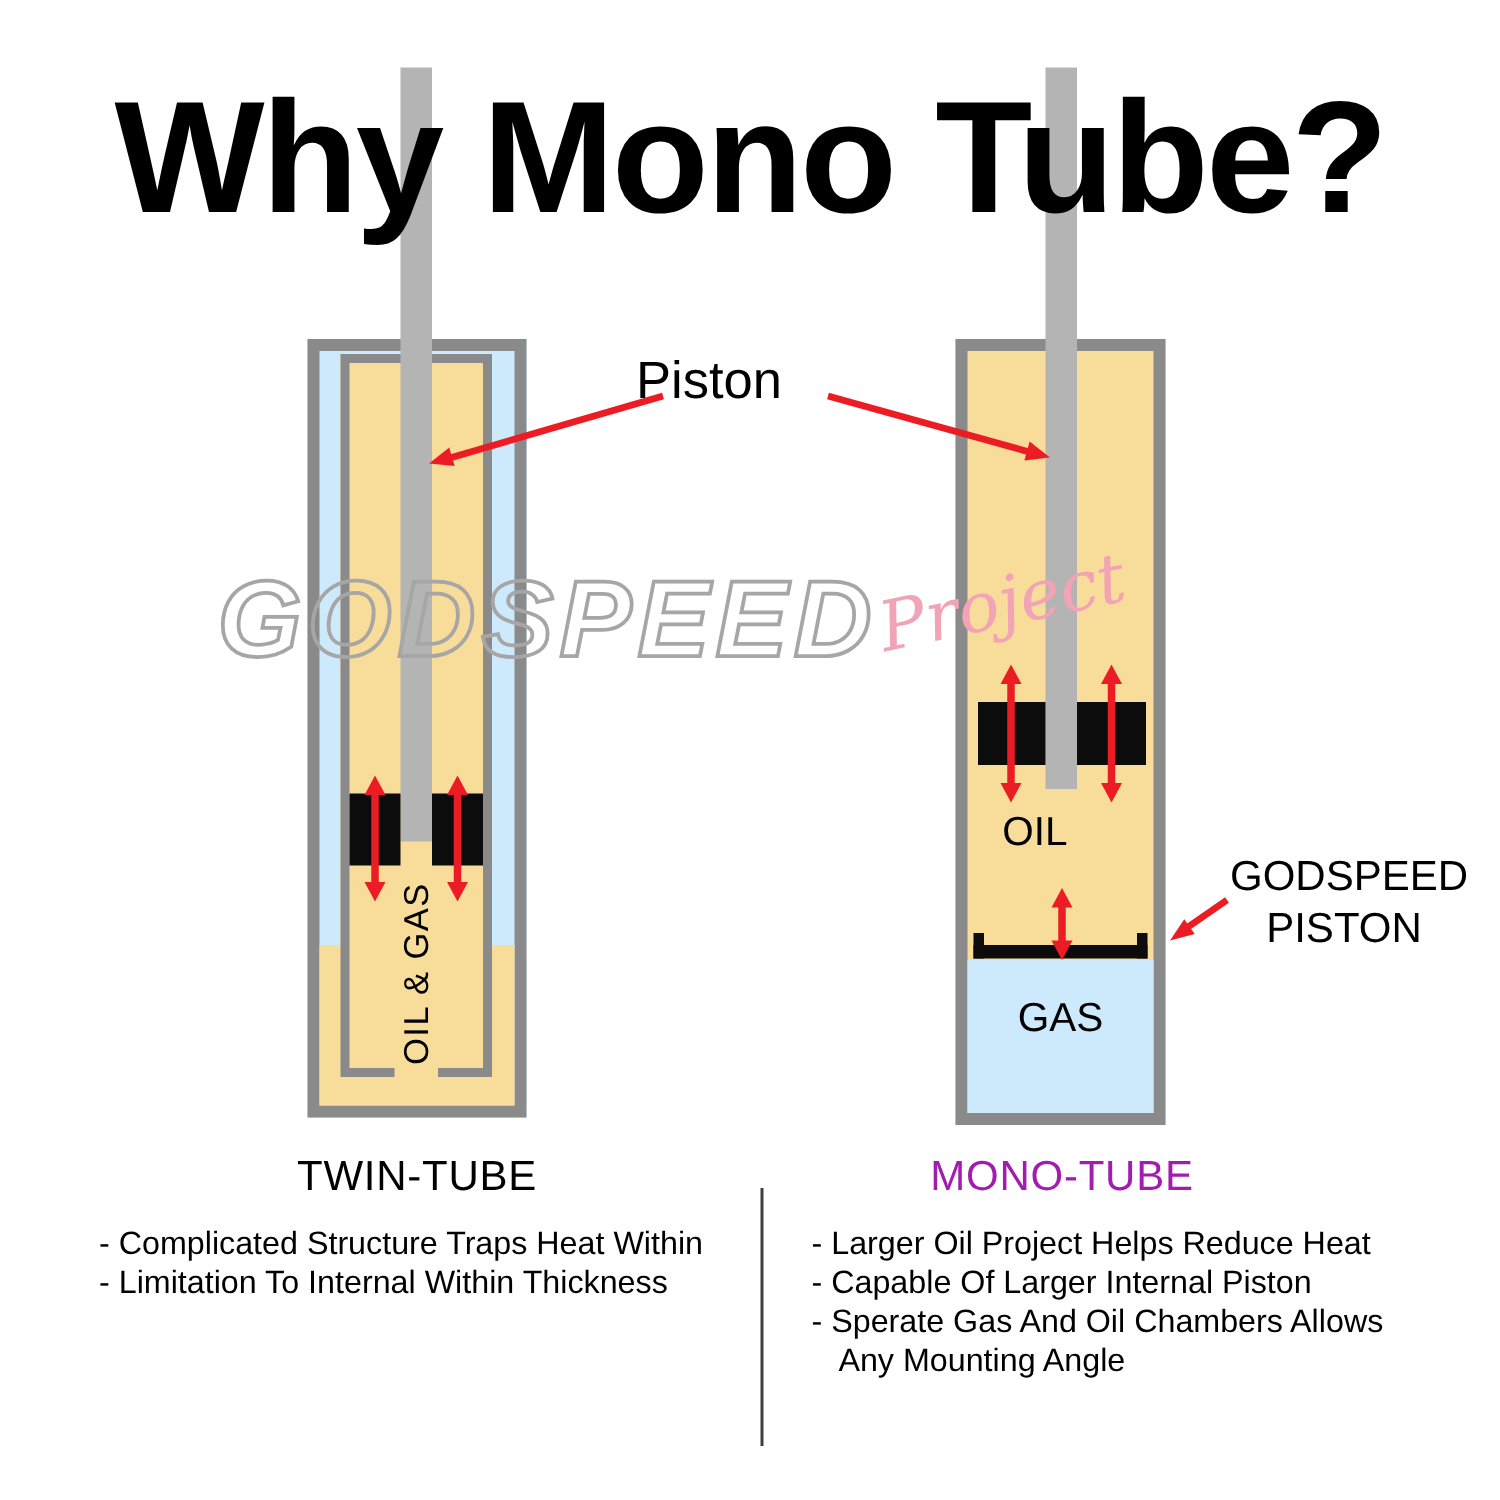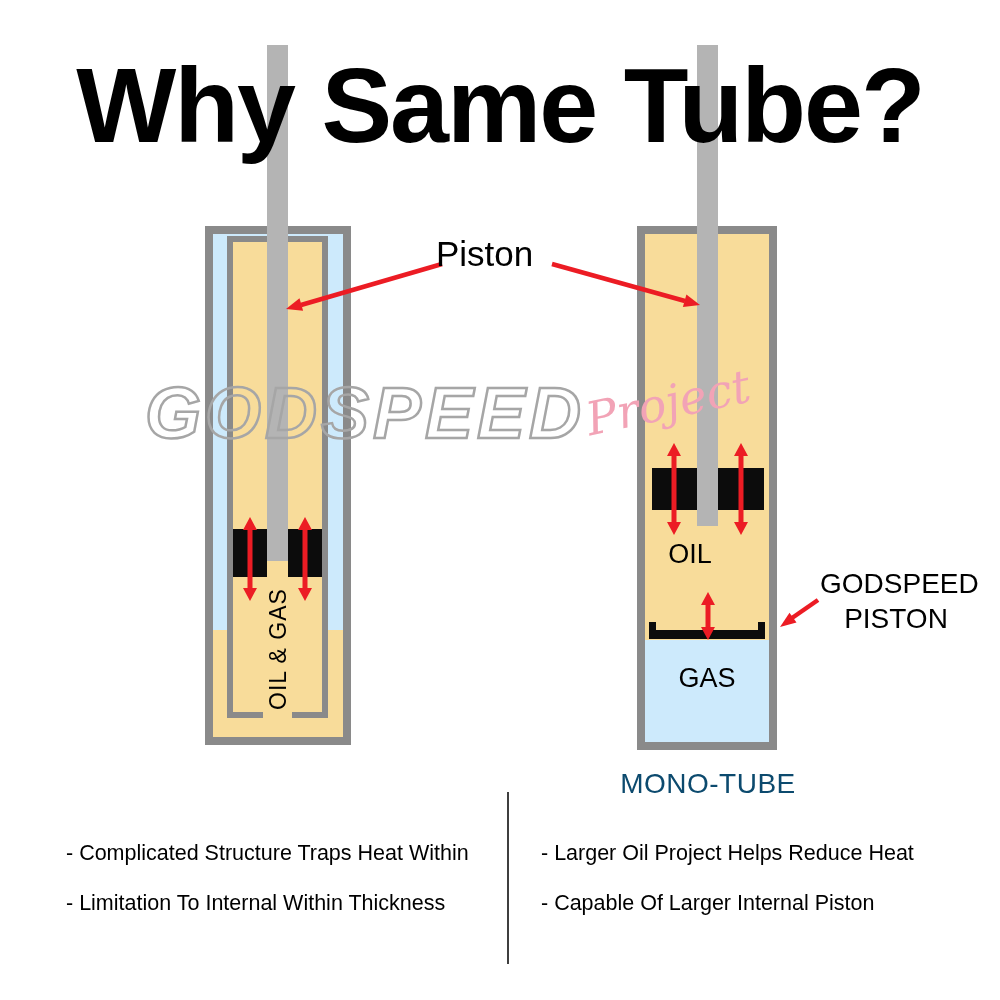--- a/index.html
+++ b/index.html
@@ -30,50 +30,50 @@
   .mono-float{left:649px;top:630px;width:116px;height:9px;background:#0c0c0c;z-index:3;}
   .mono-float-nub-l{left:649px;top:622px;width:7px;height:17px;background:#0c0c0c;z-index:3;}
   .mono-float-nub-r{left:758px;top:622px;width:7px;height:17px;background:#0c0c0c;z-index:3;}
   .mono-rod{left:697px;top:45px;width:21px;height:481px;background:#b4b4b4;z-index:2;}
   .mono-piston-left{left:652px;top:468px;width:45px;height:42px;background:#0c0c0c;z-index:3;}
   .mono-piston-right{left:718px;top:468px;width:46px;height:42px;background:#0c0c0c;z-index:3;}
   .oil-label{left:640px;top:539px;width:100px;text-align:center;font-size:27px;z-index:3;}
   .gas-label{left:657px;top:663px;width:100px;text-align:center;font-size:27px;z-index:3;}
 
   
-  .piston-label{left:436px;top:234px;font-size:35px;z-index:6;}
+  .piston-label{left:424px;top:234px;font-size:35px;z-index:6;}
   .floating-label{left:820px;top:566px;width:152px;text-align:center;font-size:28px;line-height:1.25;z-index:6;}
 
   
   .watermark{left:145px;top:372px;z-index:4;white-space:nowrap;pointer-events:none;}
   .wm-main{font-style:italic;font-weight:bold;font-size:72px;letter-spacing:4px;
            color:transparent;-webkit-text-stroke:2.5px #a6a6a6;}
   .wm-sub{display:inline-block;font-family:"DejaVu Serif",serif;font-style:italic;font-size:46px;
           color:#f2a3b6;transform:rotate(-12deg) translateY(-20px);margin-left:4px;}
 
   
   .overlay{position:absolute;left:0;top:0;z-index:5;pointer-events:none;}
 
   
   .caption{top:768px;font-size:28px;letter-spacing:0.5px;z-index:6;}
   .caption-twin{left:178px;width:200px;text-align:center;}
-  .caption-mono{left:608px;width:200px;text-align:center;color:#0c4a6e;}
+  .caption-mono{left:608px;width:200px;text-align:center;color:#a21caf;}
   .divider{left:507px;top:792px;width:2px;height:172px;background:#3f3f3f;z-index:6;}
   .points{position:absolute;top:816px;margin:0;padding:0;list-style:none;
           font-size:21.5px;line-height:26px;z-index:6;}
-  .points li{white-space:pre-wrap;margin-top:24px;}
+  .points li{white-space:pre-wrap;}
   .points-left{left:66px;width:442px;}
   .points-right{left:541px;width:445px;}
 </style>
 </head>
 <body>
 
 <div class="canvas">
 
-  <div class="abs title">Why Same Tube?</div>
+  <div class="abs title">Why Mono Tube?</div>
 
   <div>
     <div class="abs twin-outer"></div>
     <div class="abs twin-bottom-oil"></div>
     <div class="abs twin-inner"></div>
     <div class="abs twin-inner-gap"></div>
     <div class="abs twin-rod"></div>
     <div class="abs twin-piston-left"></div>
     <div class="abs twin-piston-right"></div>
     <div class="abs oilgas-label">OIL &amp; GAS</div>
@@ -137,26 +137,29 @@
 
     <g fill="#EC1C24" stroke="#EC1C24">
       <line x1="818" y1="600" x2="792" y2="618" stroke-width="4.5"></line>
       <polygon points="780,627 789.5,612.8 796.5,622.6" stroke="none"></polygon>
     </g>
   </svg>
 
   <div class="abs piston-label">Piston</div>
   <div class="abs floating-label">GODSPEED PISTON</div>
 
+  <div class="abs caption caption-twin">TWIN-TUBE</div>
   <div class="abs caption caption-mono">MONO-TUBE</div>
 
   <div class="abs divider"></div>
 
   <ul class="points points-left">
     <li>- Complicated Structure Traps Heat Within</li>
     <li>- Limitation To Internal Within Thickness</li>
   </ul>
   <ul class="points points-right">
     <li>- Larger Oil Project Helps Reduce Heat</li>
     <li>- Capable Of Larger Internal Piston</li>
+    <li>- Sperate Gas And Oil Chambers Allows
+   Any Mounting Angle</li>
   </ul>
 
 </div>
 
 </body></html>

